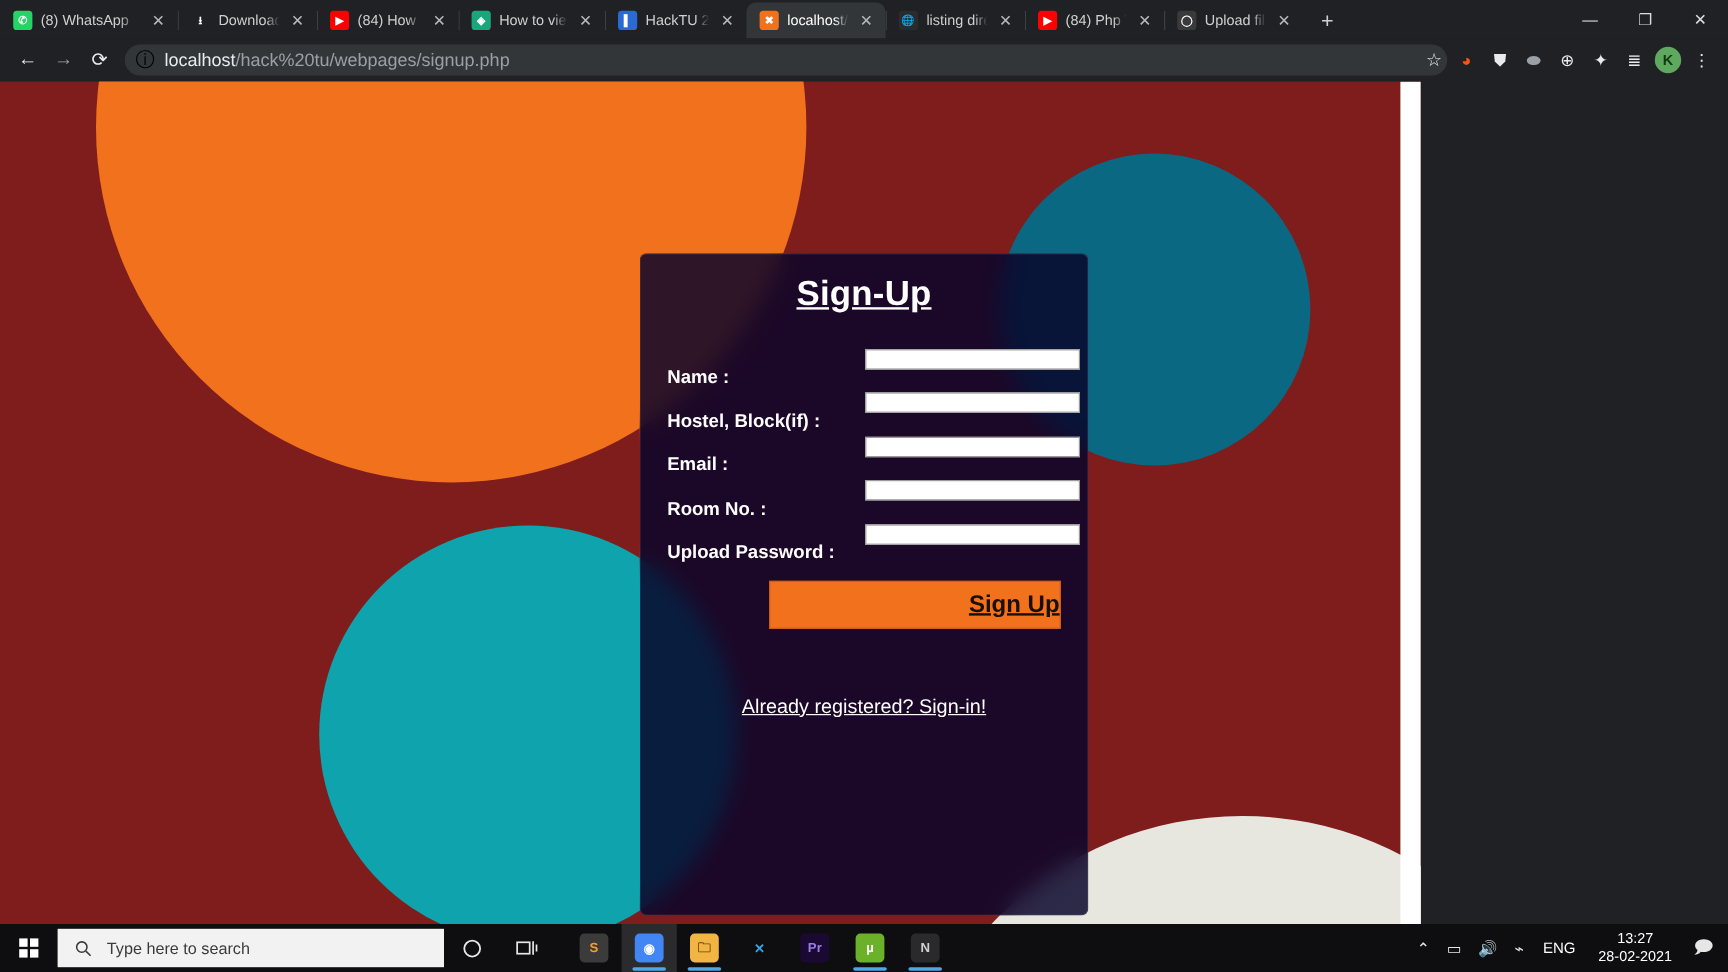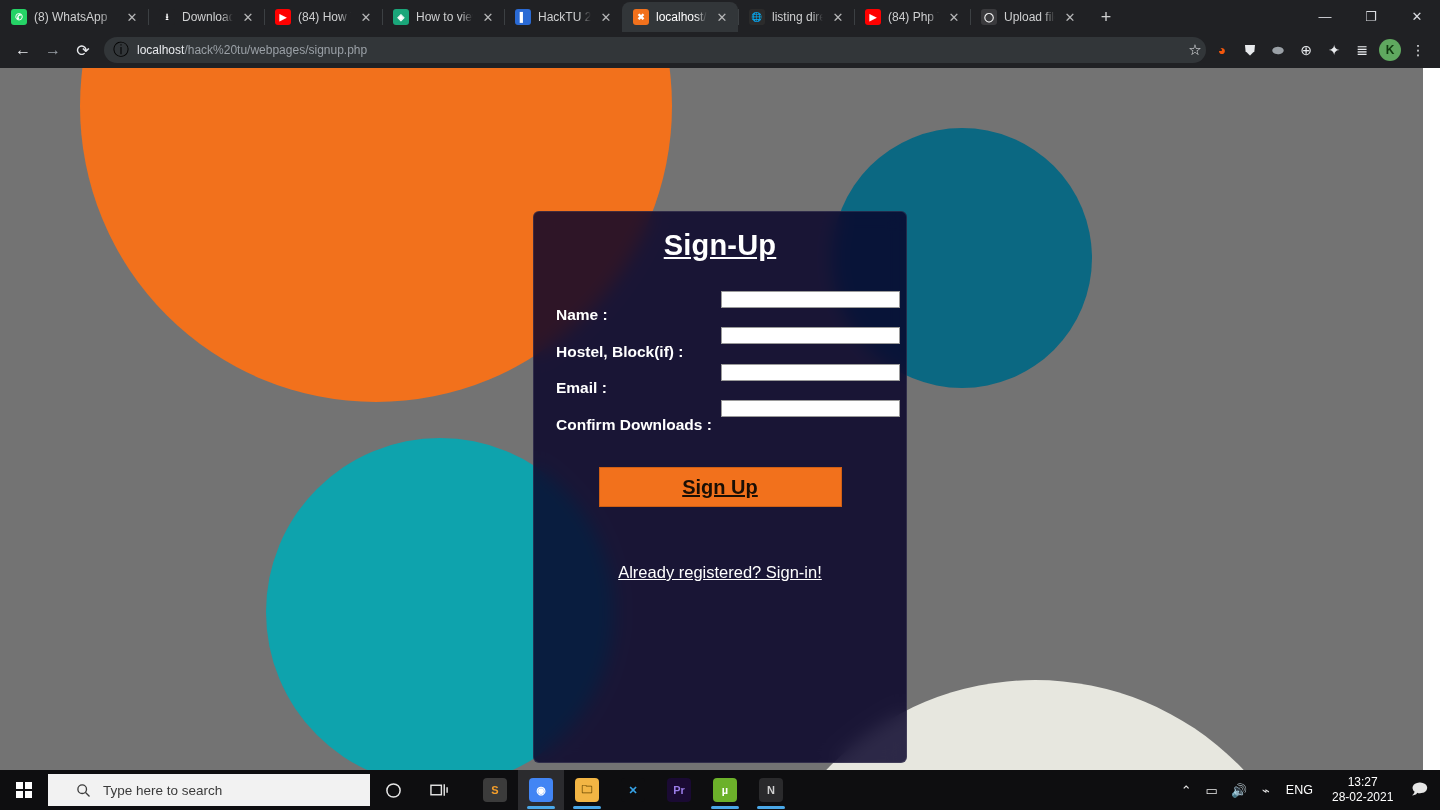--- a/index.html
+++ b/index.html
@@ -64,34 +64,34 @@
   .navbtn { width:30px; height:30px; display:flex; align-items:center; justify-content:center;
             color:#e8eaed; font-size:16px; }
   .navbtn.dim { color:#9aa0a6; }
   #omnibox {
     flex:1 1 auto; height:26px; margin:0 6px 0 6px; background:#323639;
     border-radius:13px; display:flex; align-items:center; padding:0 10px 0 9px;
     min-width:0;
   }
   #siteinfo { width:16px; height:16px; flex:0 0 16px; margin-right:8px;
               display:flex; align-items:center; justify-content:center; }
-  #url { font-size:12px; color:#9aa0a6; white-space:nowrap; overflow:hidden; }
+  #url { font-size:15px; color:#9aa0a6; white-space:nowrap; overflow:hidden; }
   #url b { color:#e8eaed; font-weight:normal; }
   #star { width:26px; height:26px; display:flex; align-items:center; justify-content:center;
           color:#e8eaed; font-size:15px; margin-left:-30px; position:relative; z-index:2;}
   .tbicon { width:28px; height:28px; flex:0 0 28px; display:flex; align-items:center;
             justify-content:center; color:#e8eaed; font-size:14px; }
   #avatar { width:22px; height:22px; border-radius:50%; background:#5fa85f; color:#103a10;
             display:flex; align-items:center; justify-content:center;
             font-size:12px; font-weight:bold; }
 
   
   #viewport {
-    position:absolute; left:0; top:68px; width:1440px; height:702px;
-    background:#737373; overflow:hidden;
+    position:absolute; left:0; top:68px; width:1184px; height:702px;
+    background:#7f1d1d; overflow:hidden;
   }
   .circle { position:absolute; border-radius:50%; }
   #c-orange { left:80px; top:-258px; width:592px; height:592px; background:#f2711c; }
   #c-darkteal { left:832px; top:60px; width:260px; height:260px; background:#0b6882; }
   #c-teal { left:266px; top:370px; width:348px; height:348px; background:#0ea3ad; }
   #c-cream { left:748px; top:612px; width:574px; height:574px; background:#e7e7df; }
 
   #pagescroll { position:absolute; right:0; top:0; width:17px; height:702px; background:#fff; }
   #pagescroll .thumb { position:absolute; left:2px; top:0; width:13px; height:0; }
 
@@ -113,21 +113,21 @@
   .field-row { display:flex; align-items:center; height:36.5px; }
   .field-label {
     flex:0 0 165px; color:#fff; font-size:15.5px; font-weight:bold;
     white-space:nowrap;
     margin-top:32px;
   }
   .field-input {
     flex:0 0 165px; height:17px; background:#fff;
     border:1px solid #9a9a9a; border-radius:0;
   }
-  #submit-wrap { margin-top:40px; text-align:center; }
+  #submit-wrap { margin-top:20px; text-align:right; }
   #submit {
     display:inline-block; width:243px; height:40px; line-height:38px;
     background:#f2711c; border:1px solid #cf5f14;
     color:#1a0f05; font-size:20px; font-weight:bold; text-decoration:underline;
   }
   #signin-wrap { margin-top:56px; text-align:center; }
   #signin-link {
     color:#fff; font-size:16.5px; text-decoration:underline; white-space:nowrap;
   }
 
@@ -135,21 +135,21 @@
   #taskbar {
     position:absolute; left:0; top:770px; width:1440px; height:40px;
     background:#0e0e10; display:flex; align-items:center;
   }
   #startbtn { width:48px; height:40px; display:flex; align-items:center; justify-content:center; }
   .winlogo { width:16px; height:16px; display:grid; grid-template-columns:1fr 1fr;
              grid-template-rows:1fr 1fr; gap:2px; }
   .winlogo i { background:#fff; display:block; }
   #searchbox {
     width:322px; height:32px; background:#f2f2f2; display:flex; align-items:center;
-    padding-left:28px; gap:12px; color:#3b3b3b; font-size:13.5px;
+    padding-left:14px; gap:12px; color:#3b3b3b; font-size:13.5px;
   }
   .tb-sys { width:46px; height:40px; display:flex; align-items:center; justify-content:center;
             color:#e6e6e6; }
   #tb-apps { display:flex; align-items:center; margin-left:10px; gap:0px; }
   .appbtn { width:46px; height:40px; display:flex; align-items:center; justify-content:center;
             position:relative; }
   .appbtn.active { background:#2b2b2e; }
   .appbtn .under { position:absolute; bottom:1px; left:9px; width:28px; height:3px;
                    background:#4aa8e8; border-radius:2px; }
   .appico { width:24px; height:24px; border-radius:4px; display:flex; align-items:center;
@@ -260,21 +260,25 @@
           </div>
           <div class="field-row">
             <label class="field-label">Hostel, Block(if) :</label>
             <input class="field-input" type="text" placeholder="" style="">
           </div>
           <div class="field-row">
             <label class="field-label">Email :</label>
             <input class="field-input" type="text" placeholder="" style="">
           </div>
           <div class="field-row">
-            <label class="field-label">Confirm Downloads :</label>
+            <label class="field-label">Room No. :</label>
+            <input class="field-input" type="text" placeholder="" style="">
+          </div>
+          <div class="field-row">
+            <label class="field-label">Upload Password :</label>
             <input class="field-input" type="text" placeholder="" style="">
           </div>
         </div>
       <div id="submit-wrap">
         <div id="submit">Sign Up</div>
       </div>
       <div id="signin-wrap">
         <a id="signin-link" href="#">Already registered? Sign-in!</a>
       </div>
     </div>

